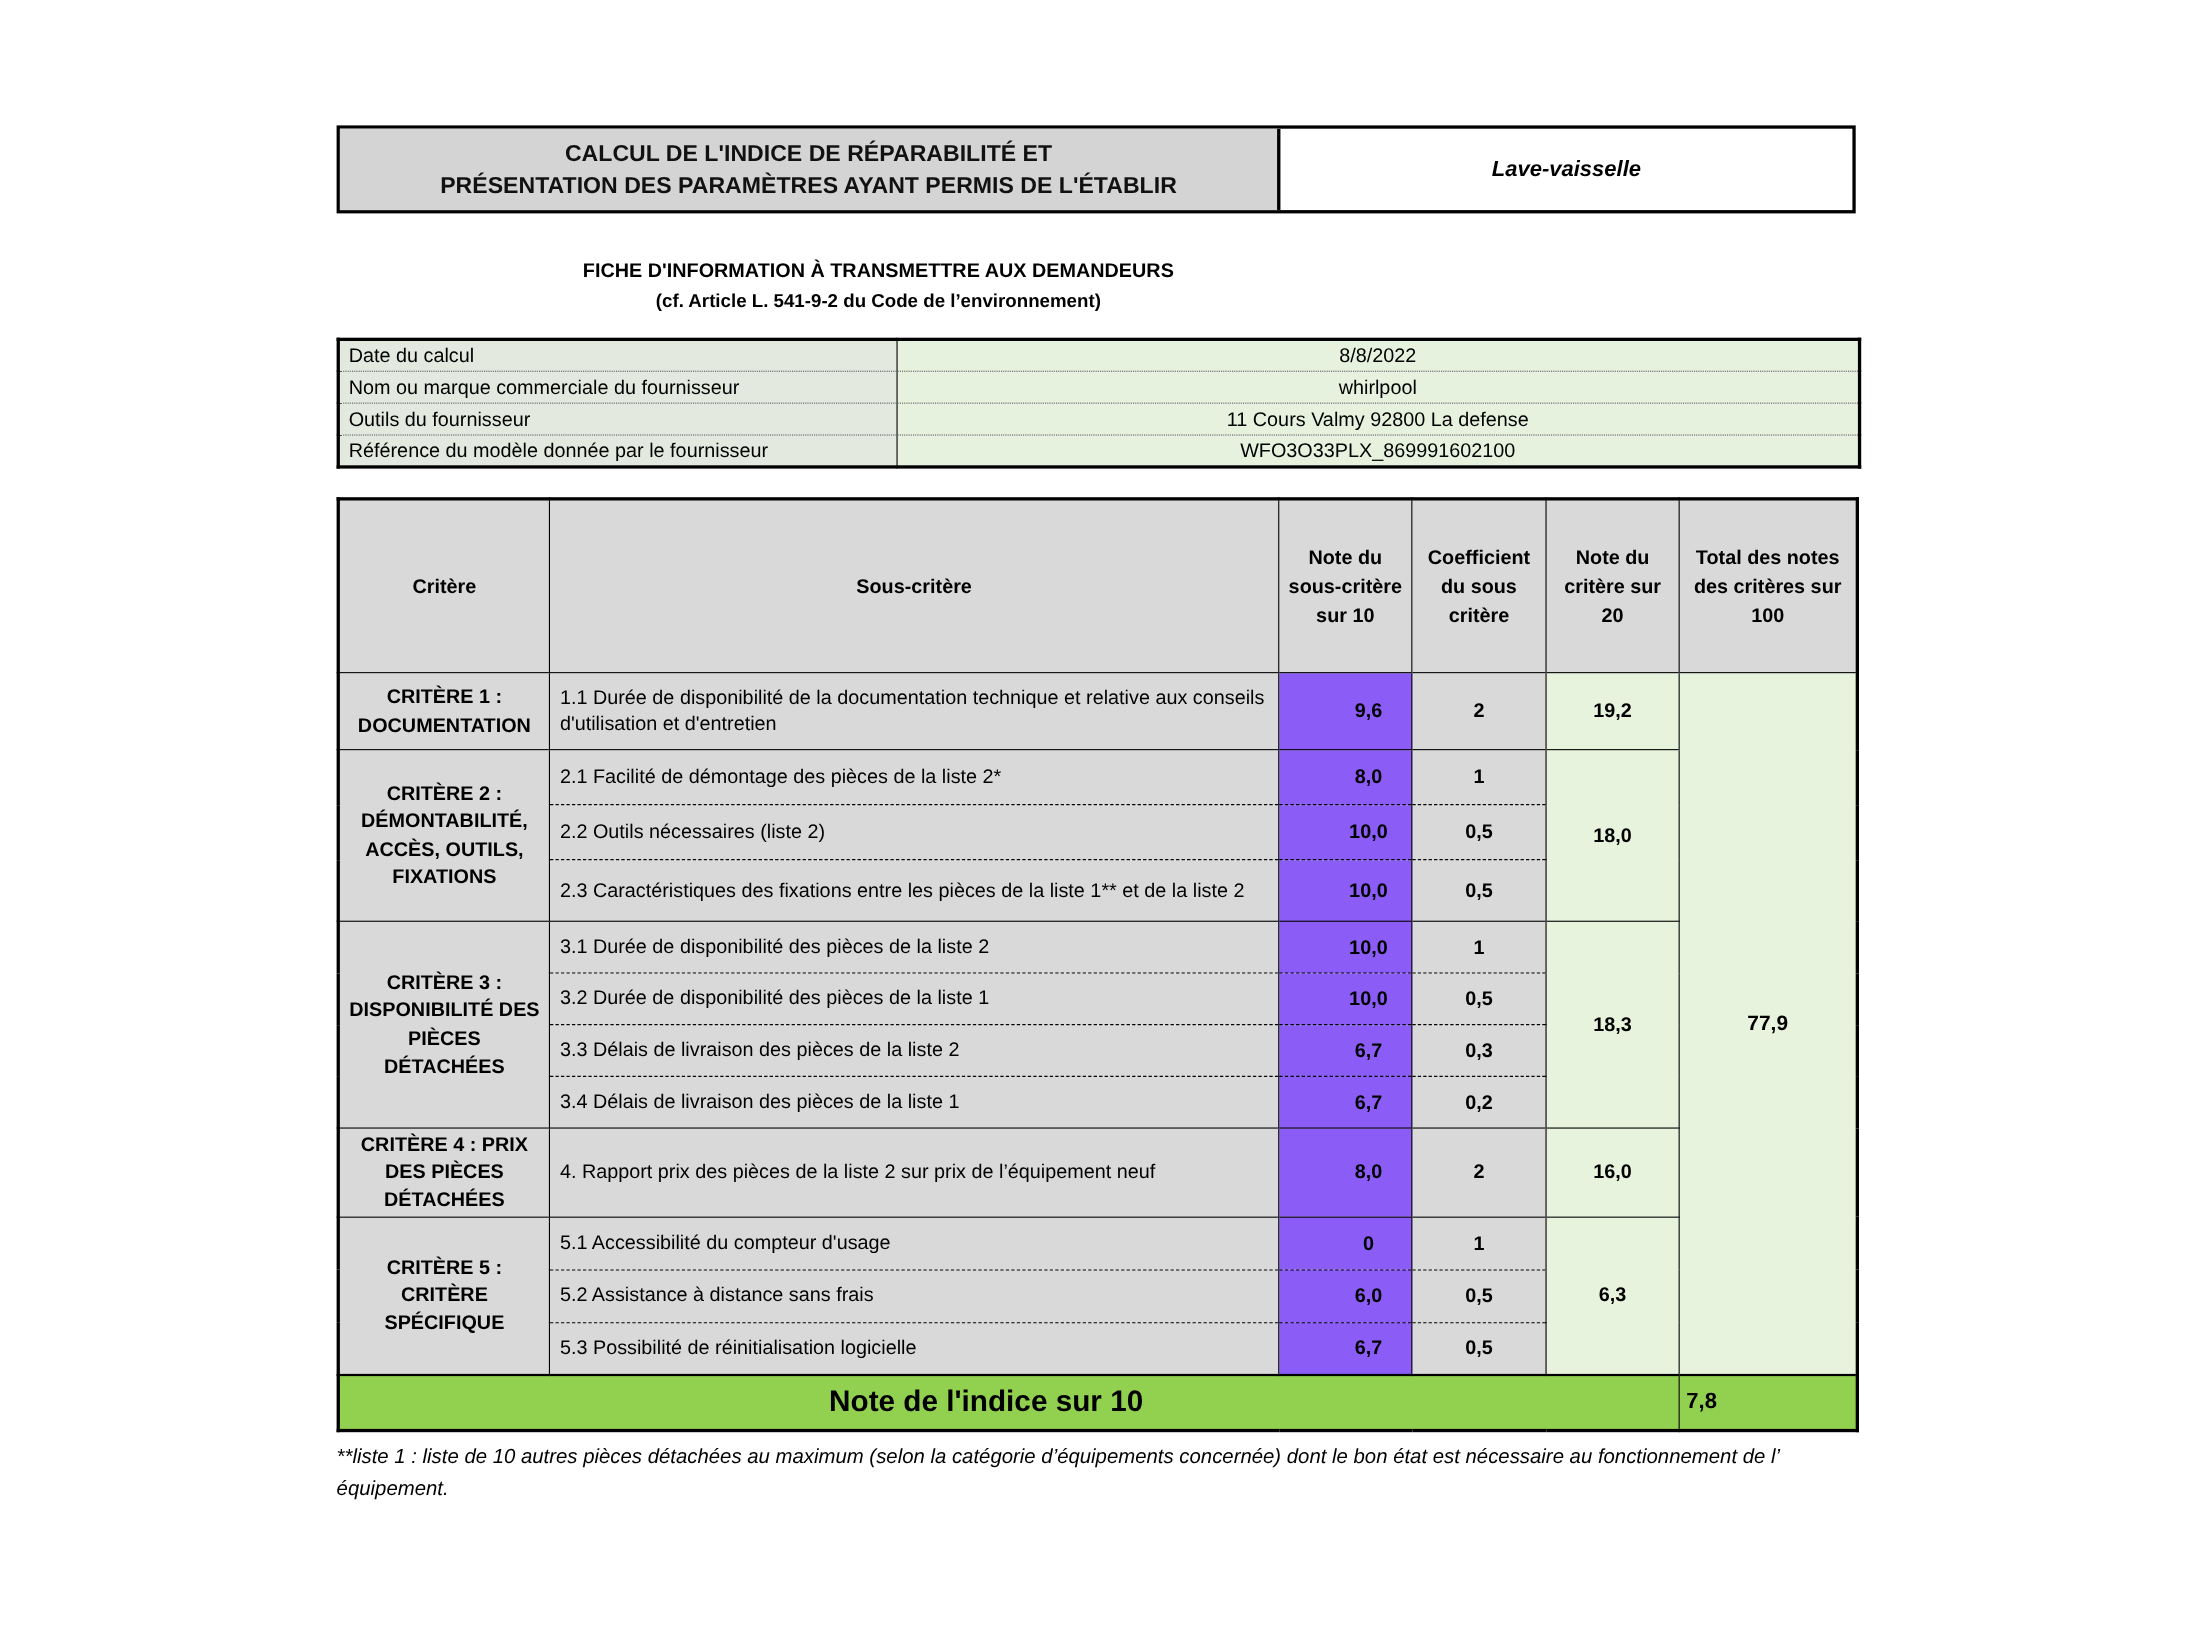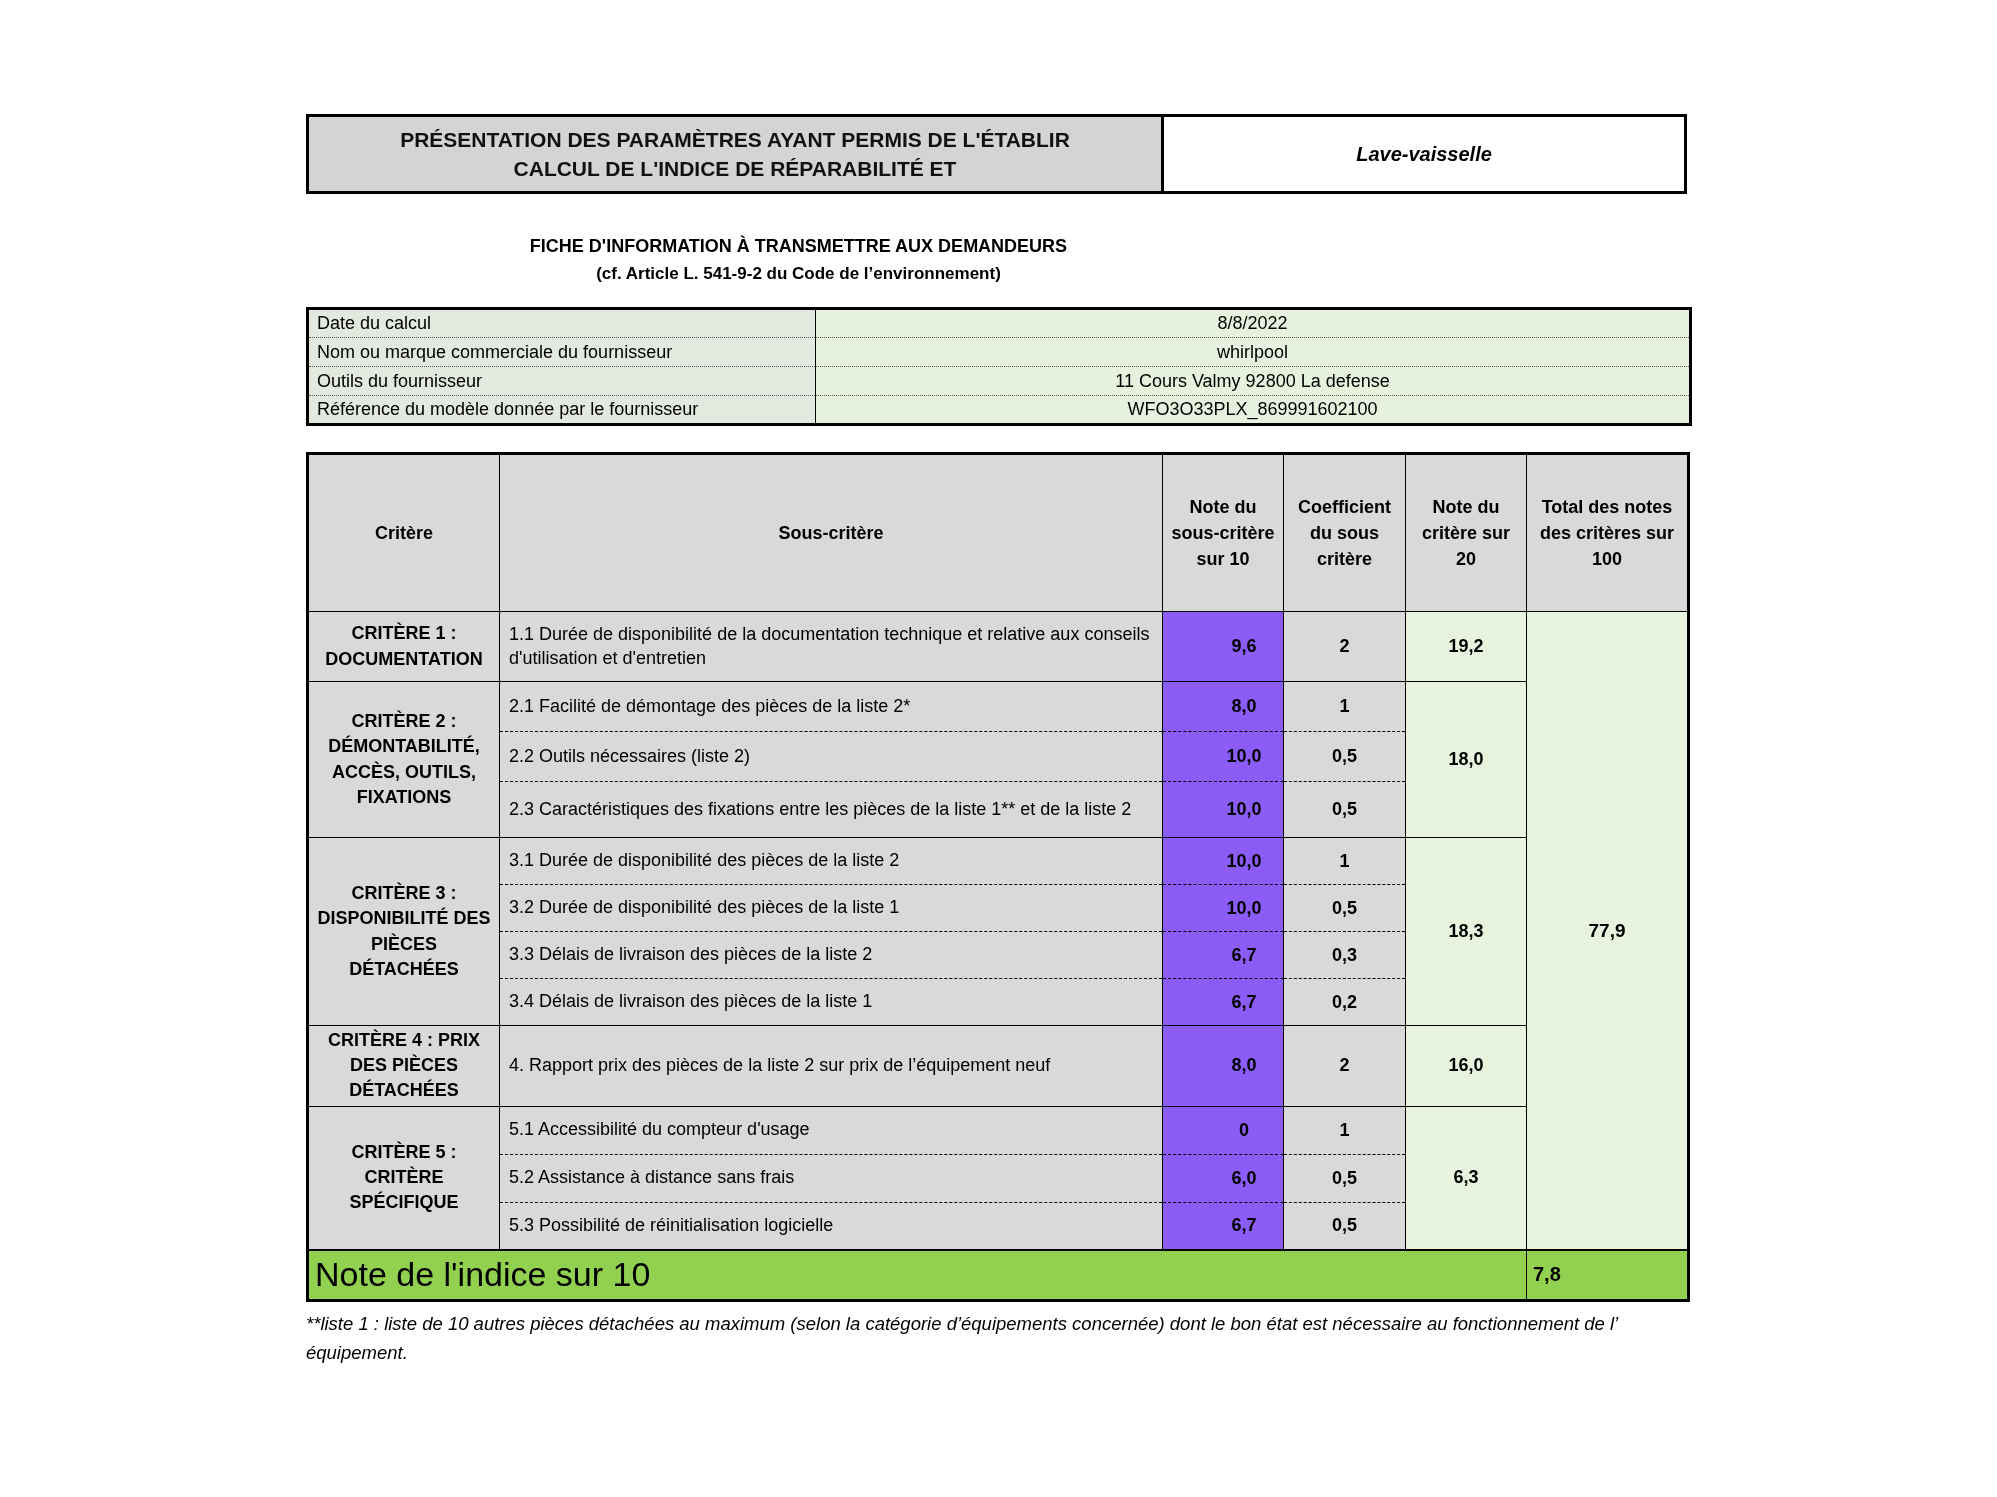--- a/index.html
+++ b/index.html
@@ -31,36 +31,36 @@
   .main th, .main td { border-left:1px solid #000; border-right:1px solid #000; border-top:1px solid #000; border-bottom:none; font-size:18px; padding:2px 6px; }
   .main th { background:#d9d9d9; font-weight:bold; text-align:center; vertical-align:middle; line-height:1.45; }
   .main td.crit { background:#d9d9d9; font-weight:bold; text-align:center; vertical-align:middle; line-height:1.4; }
   .main td.sub  { background:#d9d9d9; text-align:left; vertical-align:middle; padding-left:9px; line-height:1.3; }
   .main td.n10  { background:#8b5cf6; font-weight:bold; text-align:center; vertical-align:middle;padding-left:48px; }
   .main td.coef { background:#d9d9d9; font-weight:bold; text-align:center; vertical-align:middle; }
   .main td.n20  { background:#e7f3dd; font-weight:bold; text-align:center; vertical-align:middle; }
   .main td.total{ background:#e7f3dd; font-weight:bold; text-align:center; vertical-align:middle; font-size:19px; }
   .main tr.intra td { border-top:1px dashed #000; }
   .main tr.footer td { border-top:2px solid #000; background:#92d050; }
-  .main td.footer-label { text-align:left; font-weight:normal; font-size:34px; padding-right:48px; vertical-align:middle; }
+  .main td.footer-label { text-align:center; font-weight:bold; font-size:27px; padding-right:48px; vertical-align:middle; }
   .main td.footer-score { text-align:left; font-weight:bold; font-size:20px; vertical-align:middle; }
 
   
   .footnotes { position:absolute; left:306px; top:1310px; width:1395px; font-style:italic; font-size:18.5px; line-height:1.55; }
   .footnotes p { margin:0 0 2px 0; }
 </style>
 </head>
 <body>
 
 <div class="page">
 
   <div class="header-band">
     <div class="header-title">
+      <span>CALCUL DE L'INDICE DE RÉPARABILITÉ ET</span>
       <span>PRÉSENTATION DES PARAMÈTRES AYANT PERMIS DE L'ÉTABLIR</span>
-      <span>CALCUL DE L'INDICE DE RÉPARABILITÉ ET</span>
     </div>
     <div class="header-product">Lave-vaisselle</div>
   </div>
 
   <div class="subtitle">
     <div class="l1">FICHE D'INFORMATION À TRANSMETTRE AUX DEMANDEURS</div>
     <div class="l2">(cf. Article L. 541-9-2 du Code de l’environnement)</div>
   </div>
 
   <div class="info-wrap">

